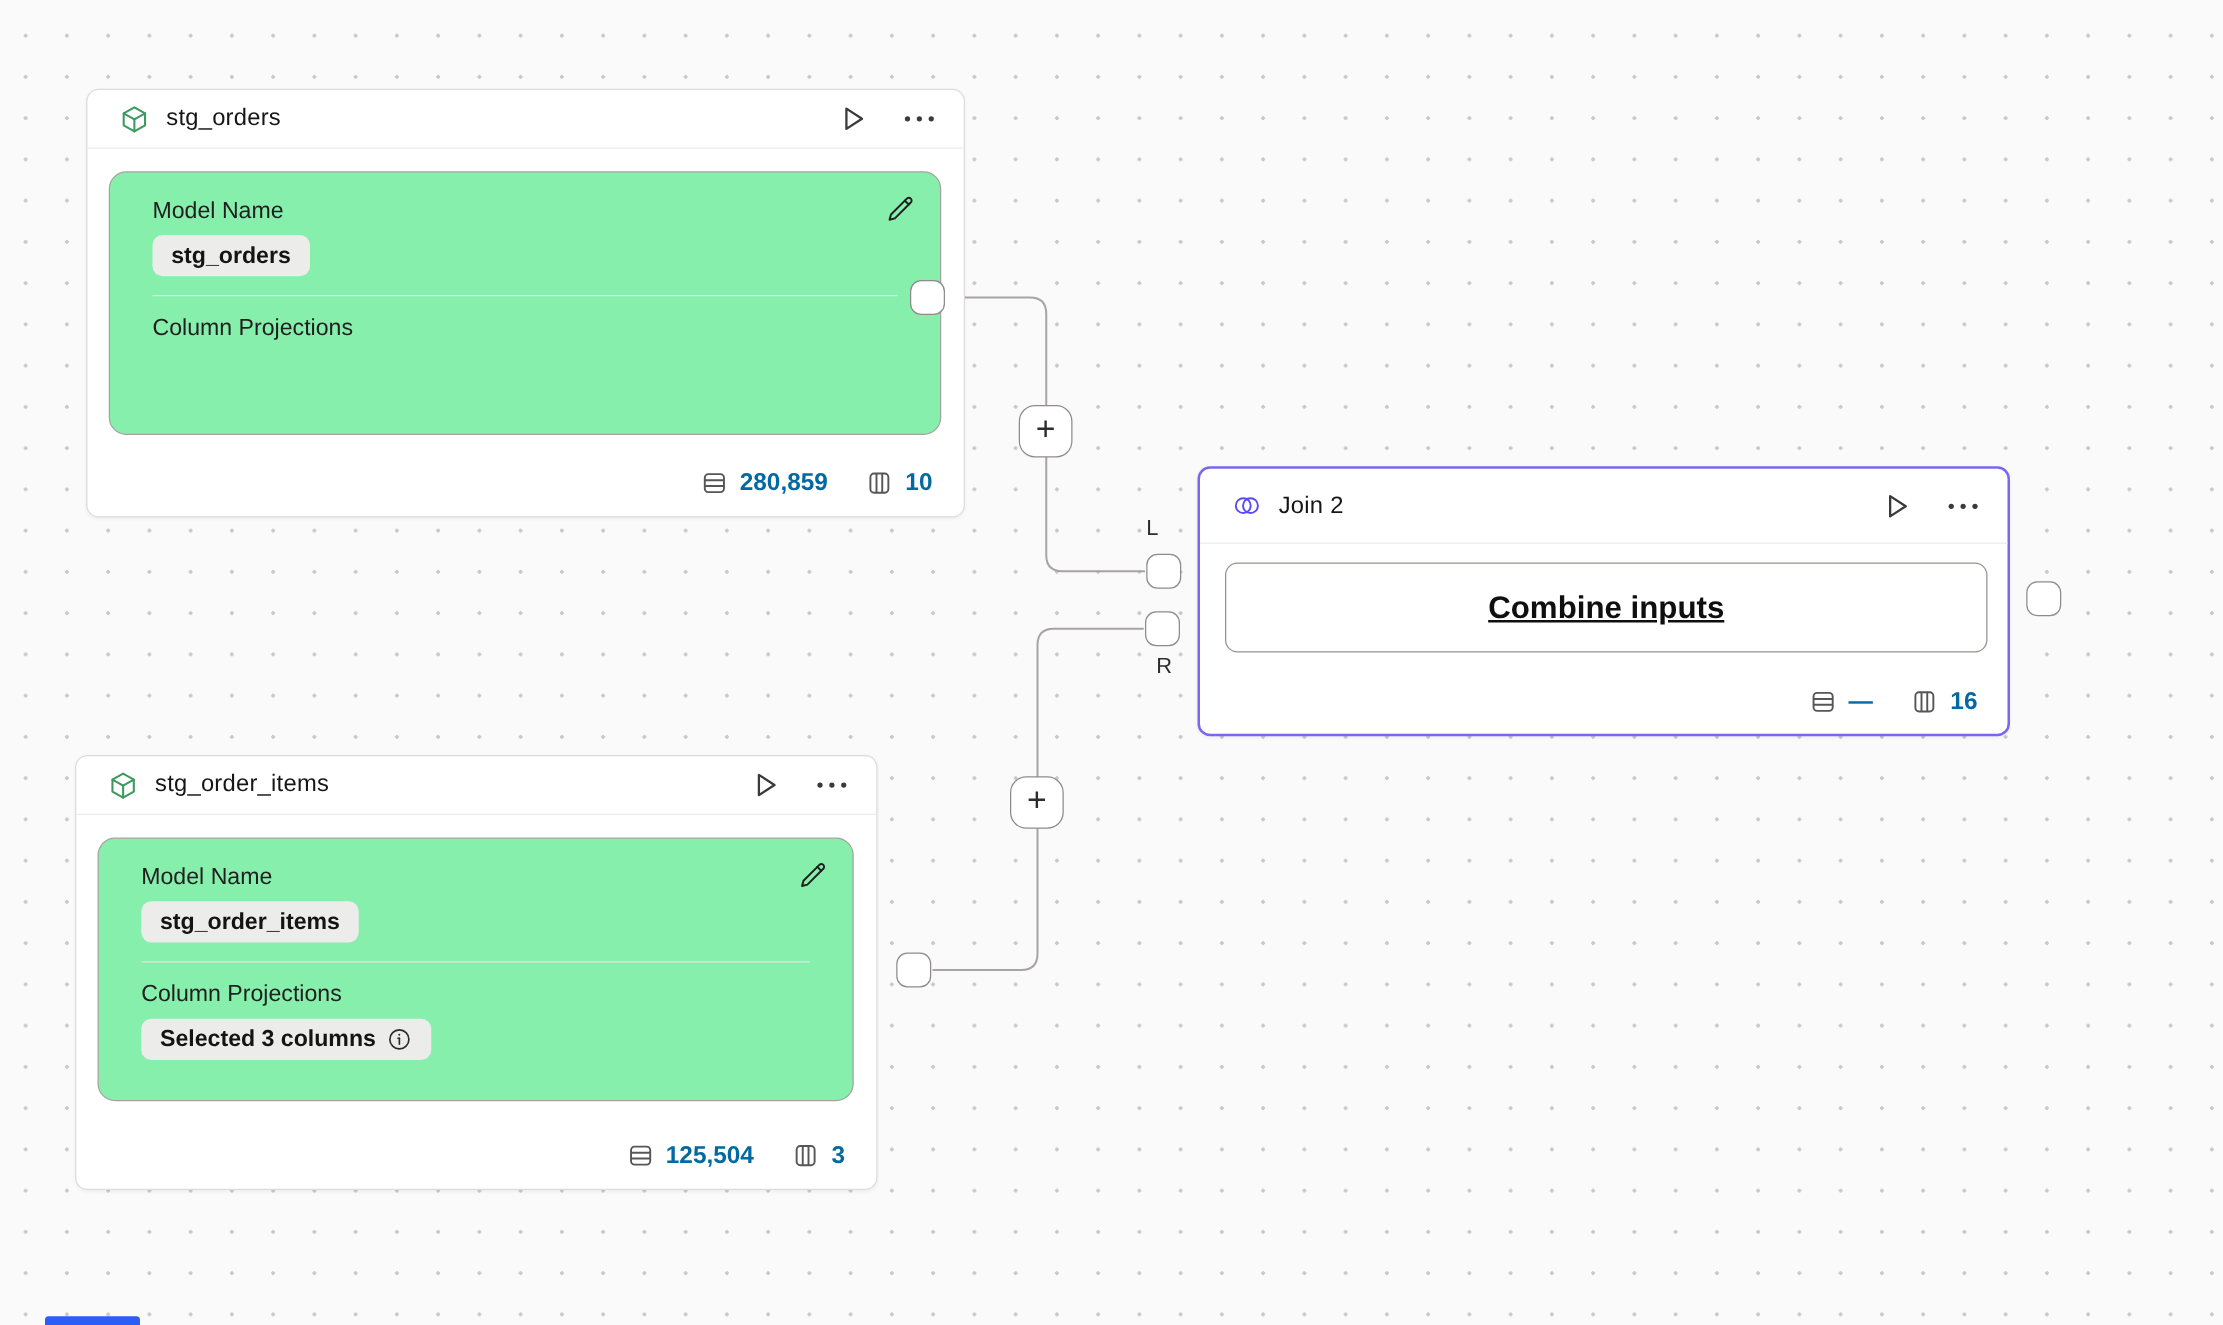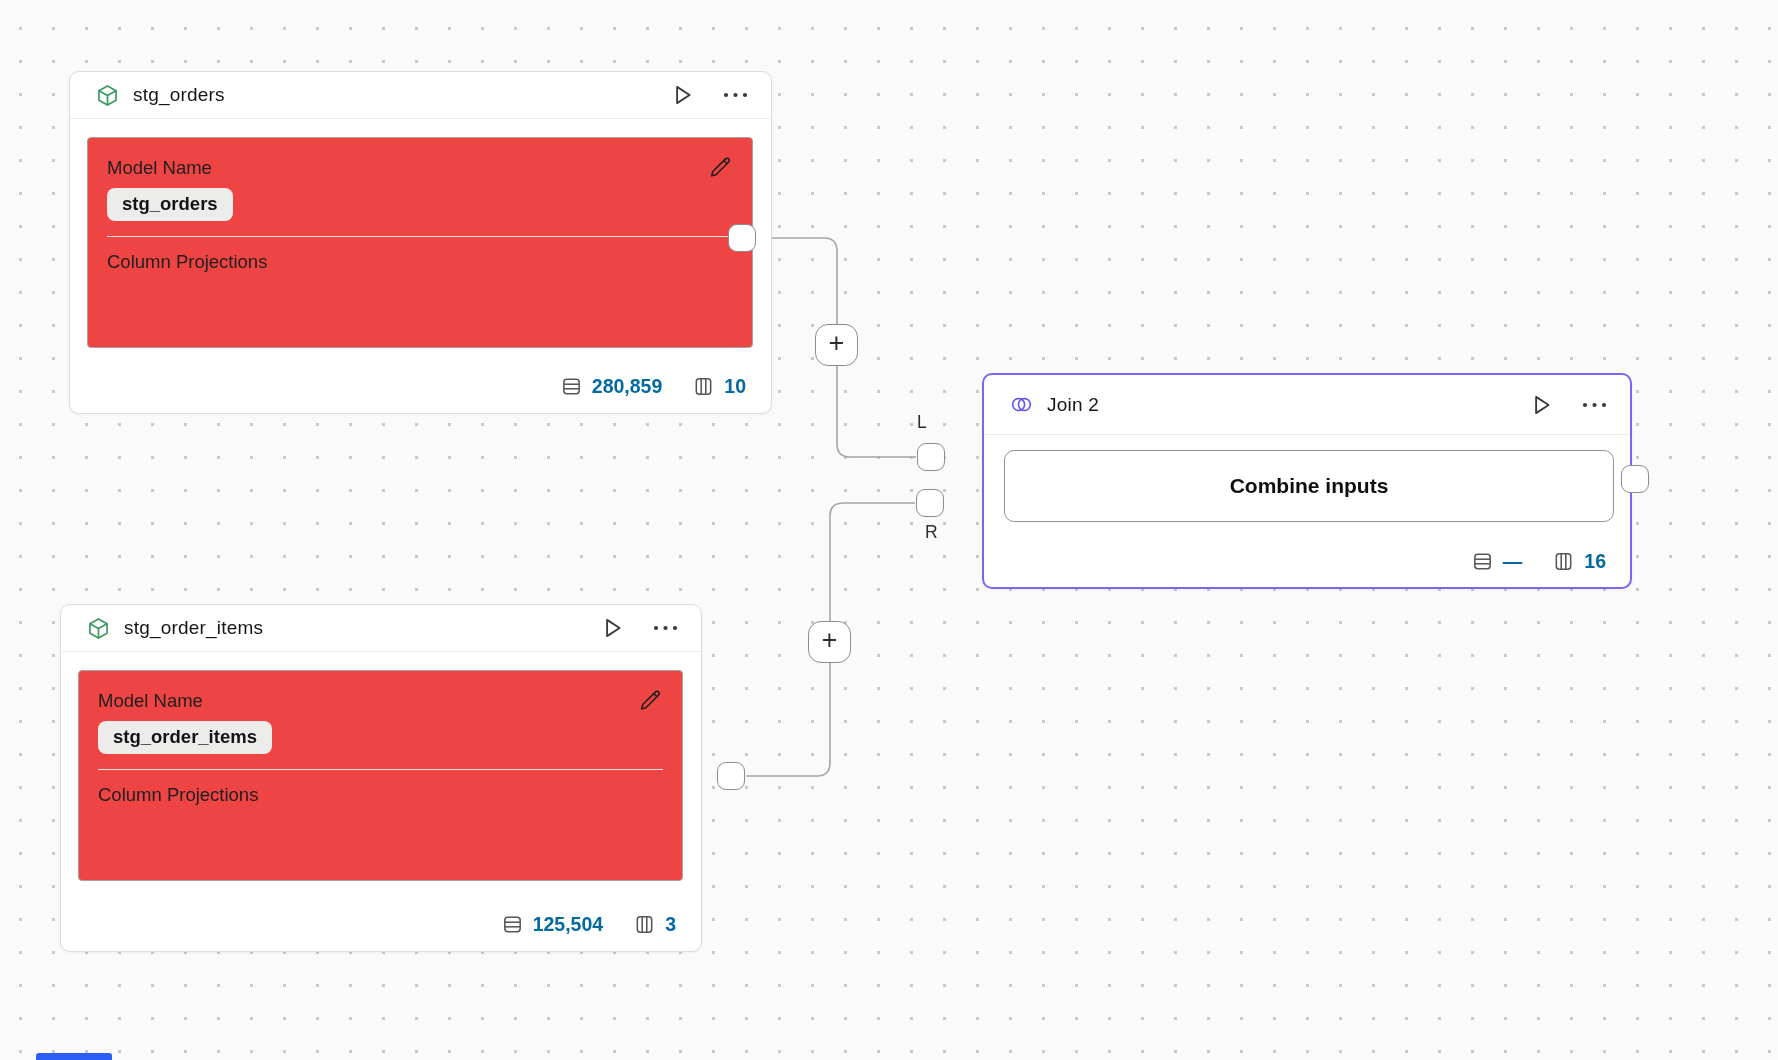--- a/index.html
+++ b/index.html
@@ -44,23 +44,23 @@
     white-space: nowrap; overflow: hidden;
   }
   .icon-btn { background: none; border: none; cursor: pointer; display: flex; align-items: center; padding: 0; }
   .play-btn { margin-right: 27px; }
 
   .inner-card {
     position: relative;
     margin: 18px 18px 0 17px;
     height: 211px;
     border: 1.4px solid #a6a2a2;
-    border-radius: 4px;
-    background: #ef4444;
-    padding: 19px 19px;
+    border-radius: 14px;
+    background: #86efac;
+    padding: 19px 34px;
   }
   .field-label { font-size: 18.5px; font-weight: 500; color: #1f1f1f; }
   .edit-btn { position: absolute; top: 17px; right: 19px; }
 
   .chip {
     display: inline-flex; align-items: center; gap: 8px;
     margin-top: 9px;
     background: #ececea;
     border-radius: 8px;
     padding: 5px 15px 6px 15px;
@@ -77,22 +77,23 @@
   .stat-gap { width: 12px; }
 
   .combine-btn {
     display: flex; align-items: center; justify-content: center;
     margin: 15px 20px 0 20px;
     height: 72px;
     background: #ffffff;
     border: 1.4px solid #97918e;
     border-radius: 10px;
     font-family: "Liberation Sans", sans-serif;
-    font-size: 21px; font-weight: 700; color: #0f0f0f;
+    font-size: 25px; font-weight: 700; color: #0f0f0f;
     cursor: pointer;
+    text-decoration: underline;
   }
 
   .port {
     position: absolute;
     width: 28px; height: 28px;
     background: #ffffff;
     border: 1.7px solid #8f8b8b;
     border-radius: 9px;
     z-index: 3;
     cursor: crosshair;
@@ -227,40 +228,51 @@
         </svg>
       </button>
       <div class="field-label">Model Name</div>
       <div>
         <span class="chip">
           <span>stg_order_items</span>
         </span>
       </div>
       <hr class="card-divider">
       <div class="field-label">Column Projections</div>
+      <div>
+        <span class="chip">
+          <span>Selected 3 columns</span>
+          <svg width="21" height="21" viewBox="0 0 24 24" fill="none" stroke="#2b2b2b" stroke-width="1.5" stroke-linecap="round">
+            <circle cx="12" cy="12" r="8.7"></circle>
+            <path d="M12 11 V16.4"></path>
+            <path d="M10.7 11 H12"></path>
+            <circle cx="11.9" cy="7.7" r="0.9" fill="#2b2b2b" stroke="none"></circle>
+          </svg>
+        </span>
+      </div>
     </div>
 
     <div class="stats">
       <svg width="23" height="23" viewBox="0 0 24 24" fill="none" stroke="#565656" stroke-width="1.6">
         <rect x="4" y="4.5" width="16" height="15" rx="3"></rect>
         <line x1="4" y1="9.6" x2="20" y2="9.6"></line>
         <line x1="4" y1="14.4" x2="20" y2="14.4"></line>
       </svg>
       <span class="stat-num">125,504</span>
       <span class="stat-gap"></span>
       <svg width="23" height="23" viewBox="0 0 24 24" fill="none" stroke="#565656" stroke-width="1.6">
         <rect x="4.5" y="4" width="15" height="16" rx="3"></rect>
         <line x1="9.6" y1="4" x2="9.6" y2="20"></line>
         <line x1="14.4" y1="4" x2="14.4" y2="20"></line>
       </svg>
       <span class="stat-num">3</span>
     </div>
   </div>
 
-  <div class="node selected" style="left:982px; top:373px; width:650px; height:216px;">
+  <div class="node selected" style="left:958px; top:373px; width:650px; height:216px;">
     <div class="node-header">
       <span class="hdr-icon">
         <svg width="27" height="25" viewBox="0 0 26 24" fill="none" stroke="#5a4cf0" stroke-width="1.6">
           <circle cx="10" cy="12" r="6.2"></circle>
           <circle cx="16" cy="12" r="6.2"></circle>
         </svg>
       </span>
       <span class="hdr-title">Join 2</span>
       <button class="icon-btn play-btn">
         <svg width="26" height="26" viewBox="0 0 24 24" fill="none" stroke="#3a3a3a" stroke-width="1.7" stroke-linejoin="round">

